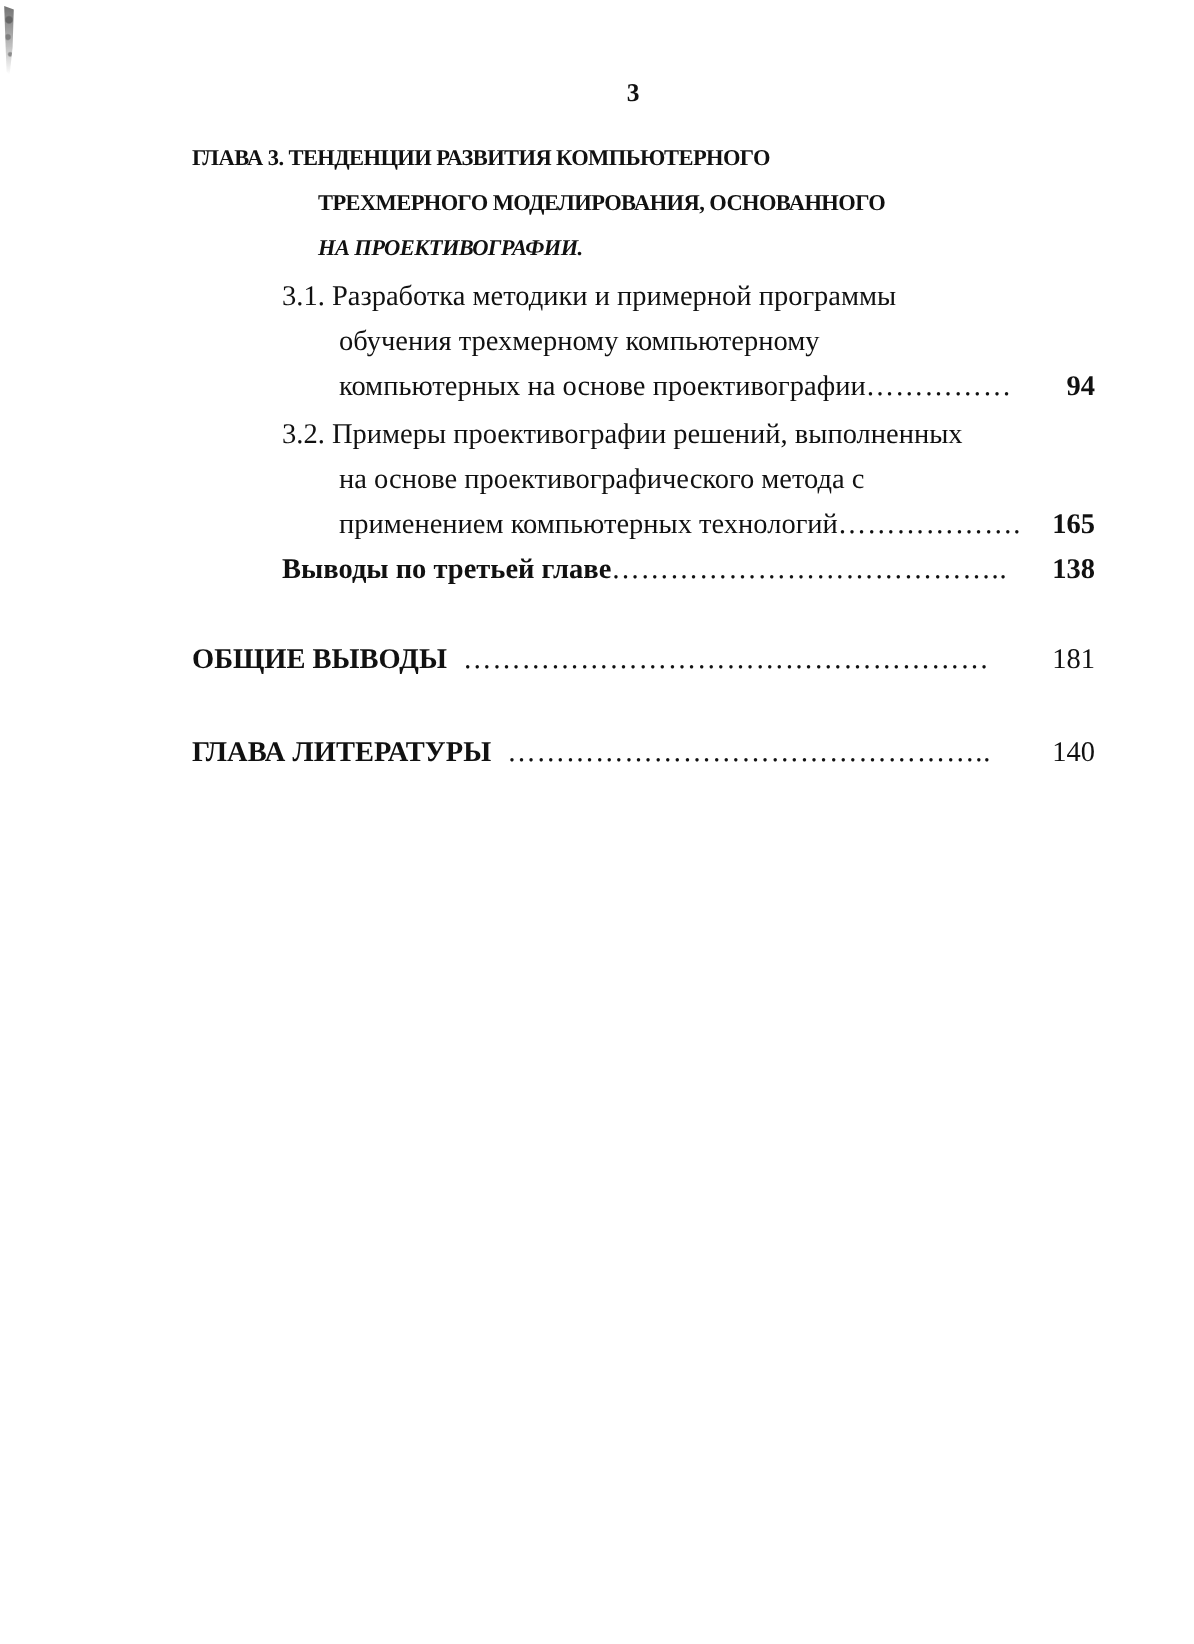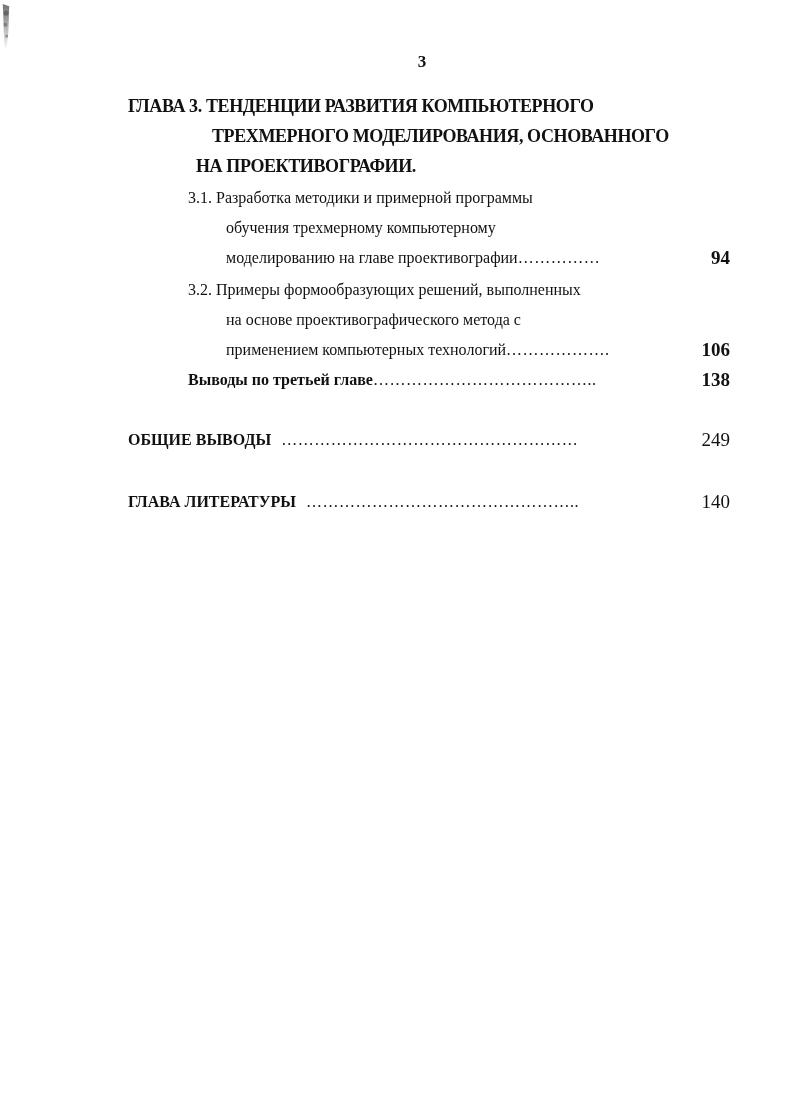--- a/index.html
+++ b/index.html
@@ -34,26 +34,26 @@
       top: 52px;
       left: 0;
       width: 844px;
       text-align: center;
       font-size: 17px;
       font-weight: bold;
     }
     .line {
       position: absolute;
       white-space: nowrap;
-      font-size: 16px;
+      font-size: 19px;
       line-height: 24px;
     }
     .bold { font-weight: bold; }
     .chapter-title {
-      font-size: 18px;
+      font-size: 15px;
       letter-spacing: -0.4px;
     }
     .pg {
       position: absolute;
       right: 66px;
       text-align: right;
       font-size: 19px;
       line-height: 24px;
       white-space: nowrap;
     }
@@ -63,50 +63,50 @@
   </style>
 </head>
 <body>
 
 <div class="scan-noise"></div>
 
 <div class="page-number">3</div>
 
 <div class="line bold chapter-title" style="left:128px; top:94px;">ГЛАВА 3. ТЕНДЕНЦИИ РАЗВИТИЯ КОМПЬЮТЕРНОГО</div>
 <div class="line bold chapter-title" style="left:212px; top:124px;">ТРЕХМЕРНОГО МОДЕЛИРОВАНИЯ, ОСНОВАННОГО</div>
-<div class="line bold chapter-title" style="left:196px; top:154px;">НА ПРОЕКТИВОГРАФИИ.</div>
+<div class="line bold chapter-title" style="left:212px; top:154px;font-style:italic;">НА ПРОЕКТИВОГРАФИИ.</div>
 
 <div class="line" style="left:188px; top:186px;">
   <span>3.1.</span>
   <span>Разработка методики и примерной программы</span>
 </div>
 <div class="line" style="left:226px; top:216px;">обучения трехмерному компьютерному</div>
 <div class="line" style="left:226px; top:246px;">
-  <span>моделированию на главе проективографии</span><span class="dots">……………</span>
+  <span>компьютерных на основе проективографии</span><span class="dots">……………</span>
 </div>
 <div class="pg bold" style="top:246px;margin-left:44px;">94</div>
 
 <div class="line" style="left:188px; top:278px;">
   <span>3.2.</span>
-  <span>Примеры формообразующих решений, выполненных</span>
+  <span>Примеры проективографии решений, выполненных</span>
 </div>
 <div class="line" style="left:226px; top:308px;">на основе проективографического метода с</div>
 <div class="line" style="left:226px; top:338px;">
   <span>применением компьютерных технологий</span><span class="dots">……………….</span>
 </div>
-<div class="pg bold" style="top:338px;">106</div>
+<div class="pg bold" style="top:338px;">165</div>
 
 <div class="line bold" style="left:188px; top:368px;">
   <span>Выводы по  третьей главе</span><span class="dots" style="font-weight:normal;">…………………………………..</span>
 </div>
 <div class="pg bold" style="top:368px;text-align:right;">138</div>
 
 <div class="line bold" style="left:128px; top:428px;">
   <span>ОБЩИЕ ВЫВОДЫ</span>
   <span class="dots" style="font-weight:normal; margin-left:6px;">………………………………………………</span>
 </div>
-<div class="pg" style="top:428px;">249</div>
+<div class="pg" style="top:428px;">181</div>
 
 <div class="line bold" style="left:128px; top:490px;">
   <span>ГЛАВА ЛИТЕРАТУРЫ</span>
   <span class="dots" style="font-weight:normal; margin-left:6px;">…………………………………………..</span>
 </div>
 <div class="pg" style="top:490px;">140</div>
 
 </body></html>

